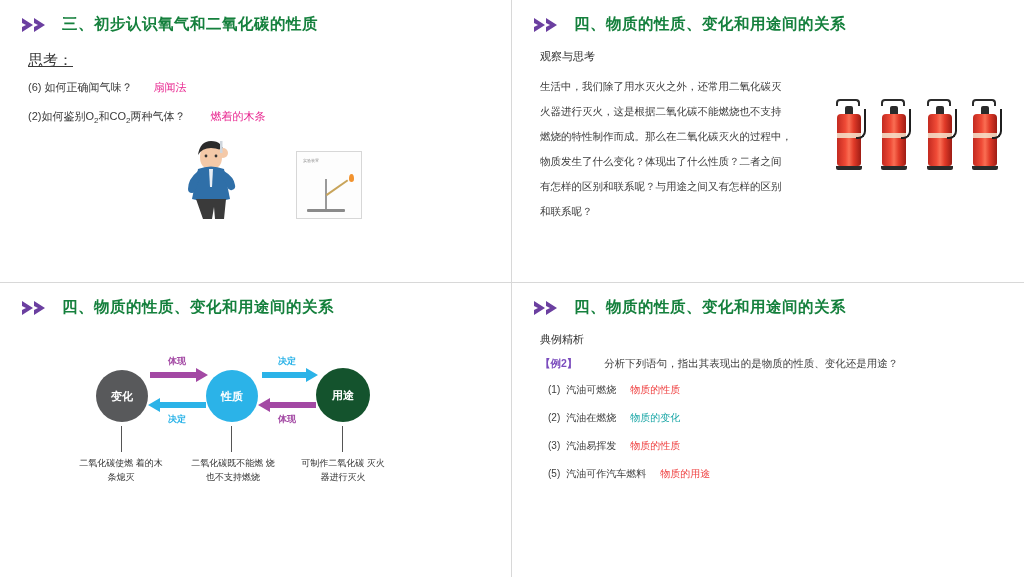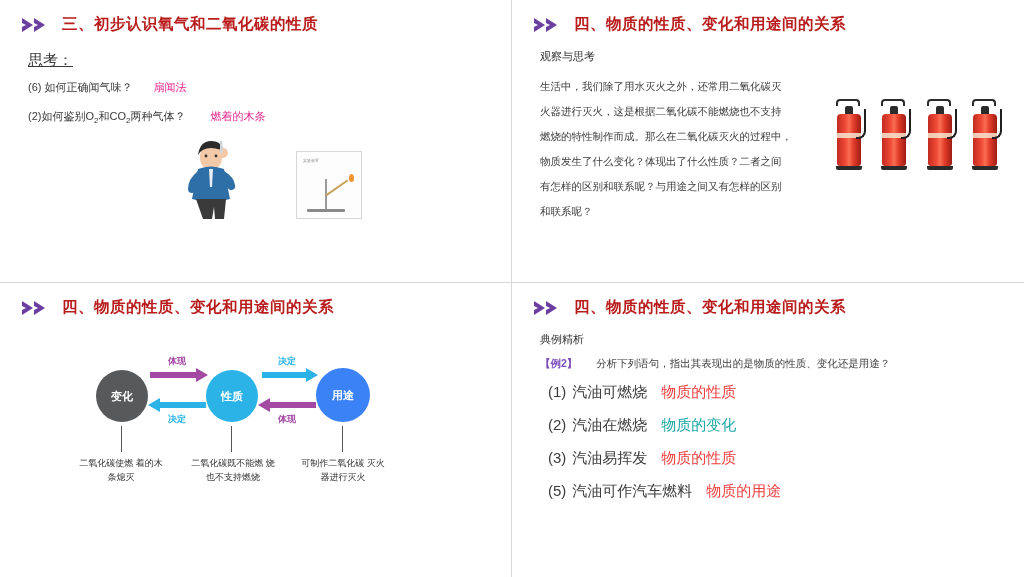--- a/index.html
+++ b/index.html
@@ -41,21 +41,21 @@
     padding: 14px 0 0 22px;
   }
   .chev {
     display: inline-flex;
     align-items: center;
     margin-right: 10px;
   }
   .chev svg { display: block; }
   .heading-text {
     font-size: 15.5px;
-    color: #b91c1c;
+    color: #15803d;
     font-weight: bold;
     letter-spacing: 0.5px;
   }
   
   .body { padding: 10px 20px 0 28px; }
   .label {
     font-size: 15px;
     color: #3a3a3a;
     margin: 6px 0 10px 0;
     text-decoration: underline;
@@ -201,21 +201,21 @@
     border-radius: 50%;
     color: #fff;
     font-size: 11px;
     display: flex;
     align-items: center;
     justify-content: center;
     font-weight: bold;
   }
   .n1 { left: 96px; top: 28px; width: 52px; height: 52px; background: #58595b; }
   .n2 { left: 206px; top: 28px; width: 52px; height: 52px; background: #2bb3e8; }
-  .n3 { left: 316px; top: 26px; width: 54px; height: 54px; background: #3b82f6; }
+  .n3 { left: 316px; top: 26px; width: 54px; height: 54px; background: #14532d; }
   .arrow-svg { position: absolute; left: 0; top: 0; }
   .alabel {
     position: absolute;
     font-size: 9px;
     font-weight: bold;
   }
   .al-top1 { left: 168px; top: 13px; color: #a349a4; }
   .al-bot1 { left: 168px; top: 71px; color: #2bb3e8; }
   .al-top2 { left: 278px; top: 13px; color: #2bb3e8; }
   .al-bot2 { left: 278px; top: 71px; color: #a349a4; }
@@ -238,29 +238,29 @@
   .t1 { left: 121px; top: 84px; }
   .t2 { left: 231px; top: 84px; }
   .t3 { left: 342px; top: 84px; }
 
   
   .ex-tag {
     display: inline-block;
     color: #7a4bbd;
     font-size: 10.5px;
     font-weight: bold;
-    margin-right: 16px;
+    margin-right: 24px;
   }
   .ex-question {
     font-size: 10.5px;
     color: #3c3c3c;
     margin: 6px 0 12px 0;
   }
   .item {
-    font-size: 15px;
+    font-size: 10px;
     color: #3c3c3c;
     margin: 0 0 14px 0;
     padding-left: 8px;
   }
   .item .num { margin-right: 6px; }
   .item .tag-red { color: #ef3e3e; margin-left: 14px; }
   .item .tag-teal { color: #19a6a6; margin-left: 14px; }
 </style>
 </head>
 <body>

